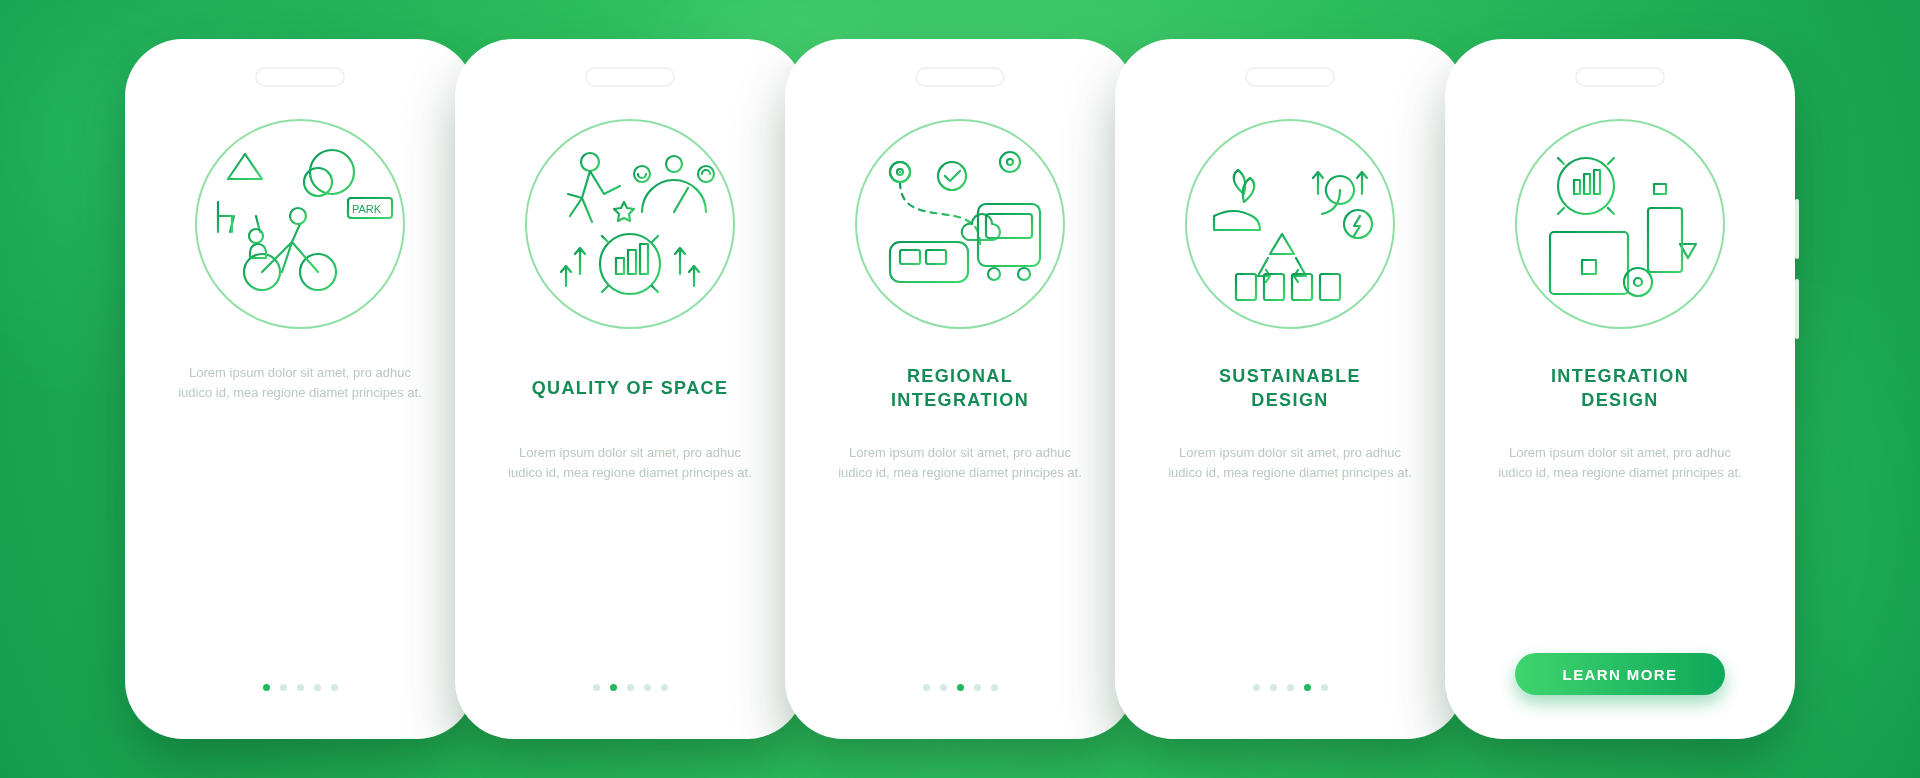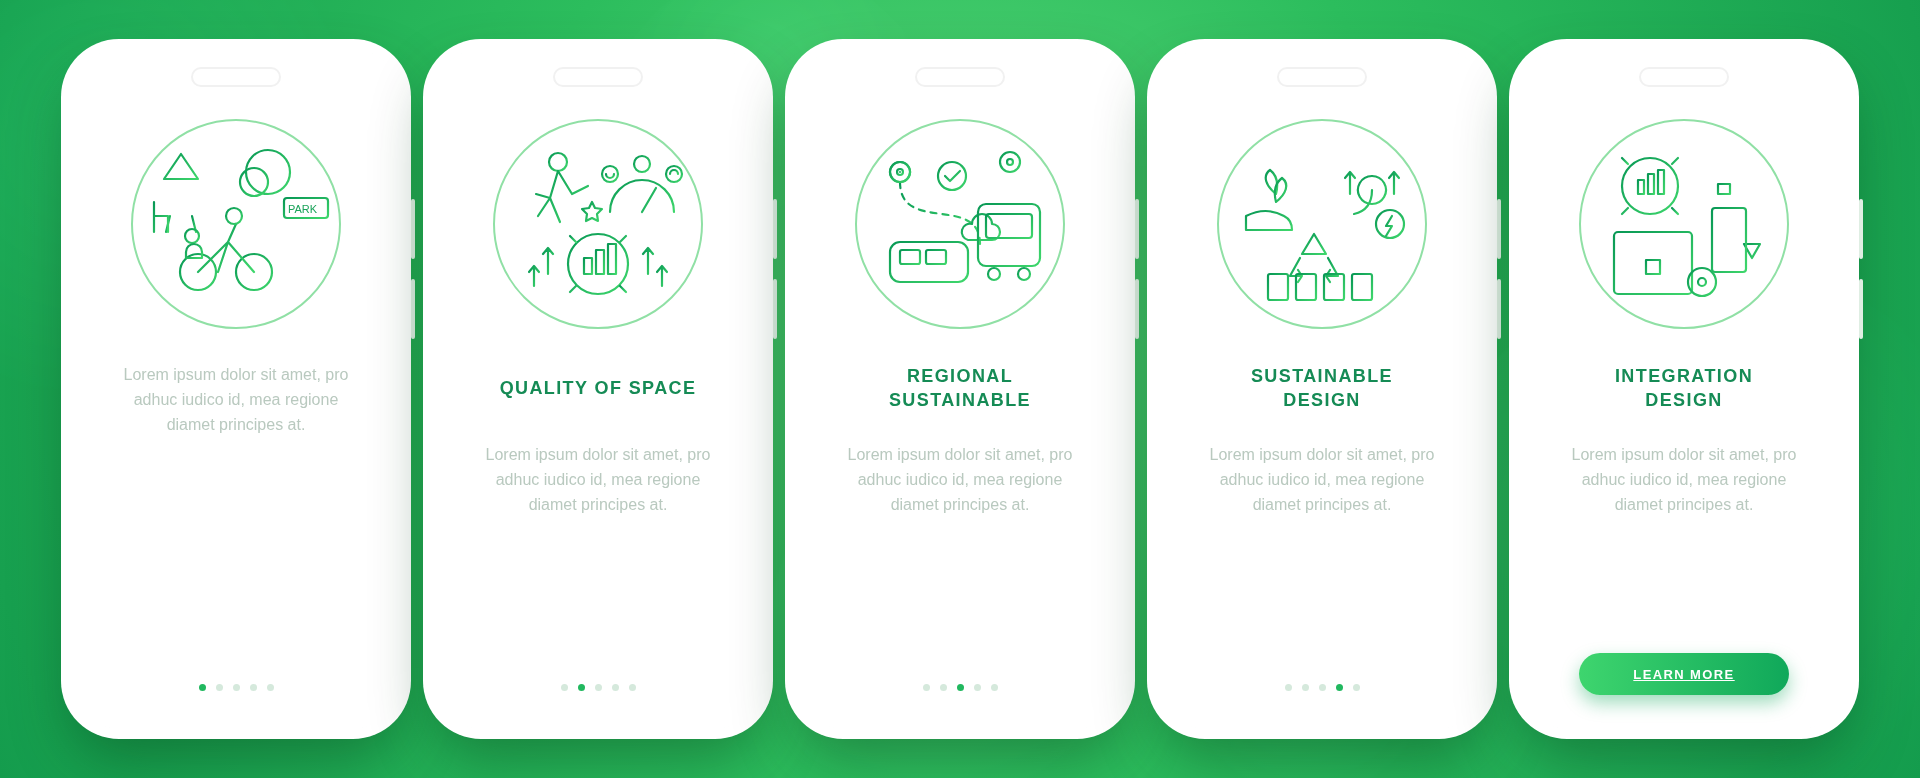--- a/index.html
+++ b/index.html
@@ -39,21 +39,20 @@
   .blob.leaf {
     border-radius: 55% 5% 55% 5% / 55% 5% 55% 5%;
     opacity:.25;
     transform: rotate(42deg);
   }
   .blob.leaf.l1{ width:300px;height:300px; left:620px; top:-40px;}
   .blob.leaf.l2{ width:260px;height:260px; right:480px; bottom:-60px;}
 
   .stage {
     display: flex;
-    gap: 32px;
     align-items: center;
     justify-content: center;
     position: relative;
     z-index: 2;
   }
 
   .phone {
     width: var(--phone-w);
     height: var(--phone-h);
     border-radius: 48px;
@@ -117,21 +116,21 @@
     line-height: 1.35;
     min-height: 50px;
     display:flex;
     align-items:center;
     white-space: pre-line;
     margin-bottom: 30px;
   }
 
   .desc {
     color: var(--text-muted);
-    font-size: 16px;
+    font-size: 13px;
     line-height: 1.55;
     text-align: center;
     max-width: 250px;
     min-height: 90px;
   }
 
   .spacer { flex:1; }
 
   .dots {
     display:flex;
@@ -145,28 +144,27 @@
     background:#d5e9dc;
   }
   .dot.active { background: var(--green-mid); }
 
   .cta {
     border:none;
     cursor:pointer;
     width: 210px;
     height: 42px;
     border-radius: 22px;
-    font-size: 13px;
+    font-size: 15px;
     font-weight: 600;
     letter-spacing: 1.4px;
     color:#fff;
     background: linear-gradient(90deg,#3ed56e,#10a85a);
     box-shadow: 0 8px 18px rgba(16,168,90,.4);
     margin-top: 8px;
-    text-decoration: underline;
   }
 </style>
 </head>
 <body>
 
 <svg width="0" height="0" style="position:absolute">
   <defs>
     <linearGradient id="grad" x1="0" y1="0" x2="1" y2="1">
       <stop offset="0%" stop-color="#089855"></stop>
       <stop offset="100%" stop-color="#3fd76c"></stop>
@@ -298,21 +296,21 @@
         <line x1="118" y1="124" x2="180" y2="124"></line>
 
         <rect x="30" y="118" width="78" height="40" rx="10"></rect>
         <rect x="40" y="126" width="20" height="14" rx="2"></rect>
         <rect x="66" y="126" width="20" height="14" rx="2"></rect>
         <line x1="24" y1="166" x2="120" y2="166"></line>
         <line x1="30" y1="172" x2="114" y2="172"></line>
       </svg>
     </div>
     <div class="title">REGIONAL
-SUSTAINABLE</div>
+INTEGRATION</div>
     <div class="desc">Lorem ipsum dolor sit amet, pro adhuc iudico id, mea regione diamet principes at.</div>
     <div class="spacer"></div>
     <div class="dots">
         <span class="dot"></span>
         <span class="dot"></span>
         <span class="dot active"></span>
         <span class="dot"></span>
         <span class="dot"></span>
       </div>
   </div>

